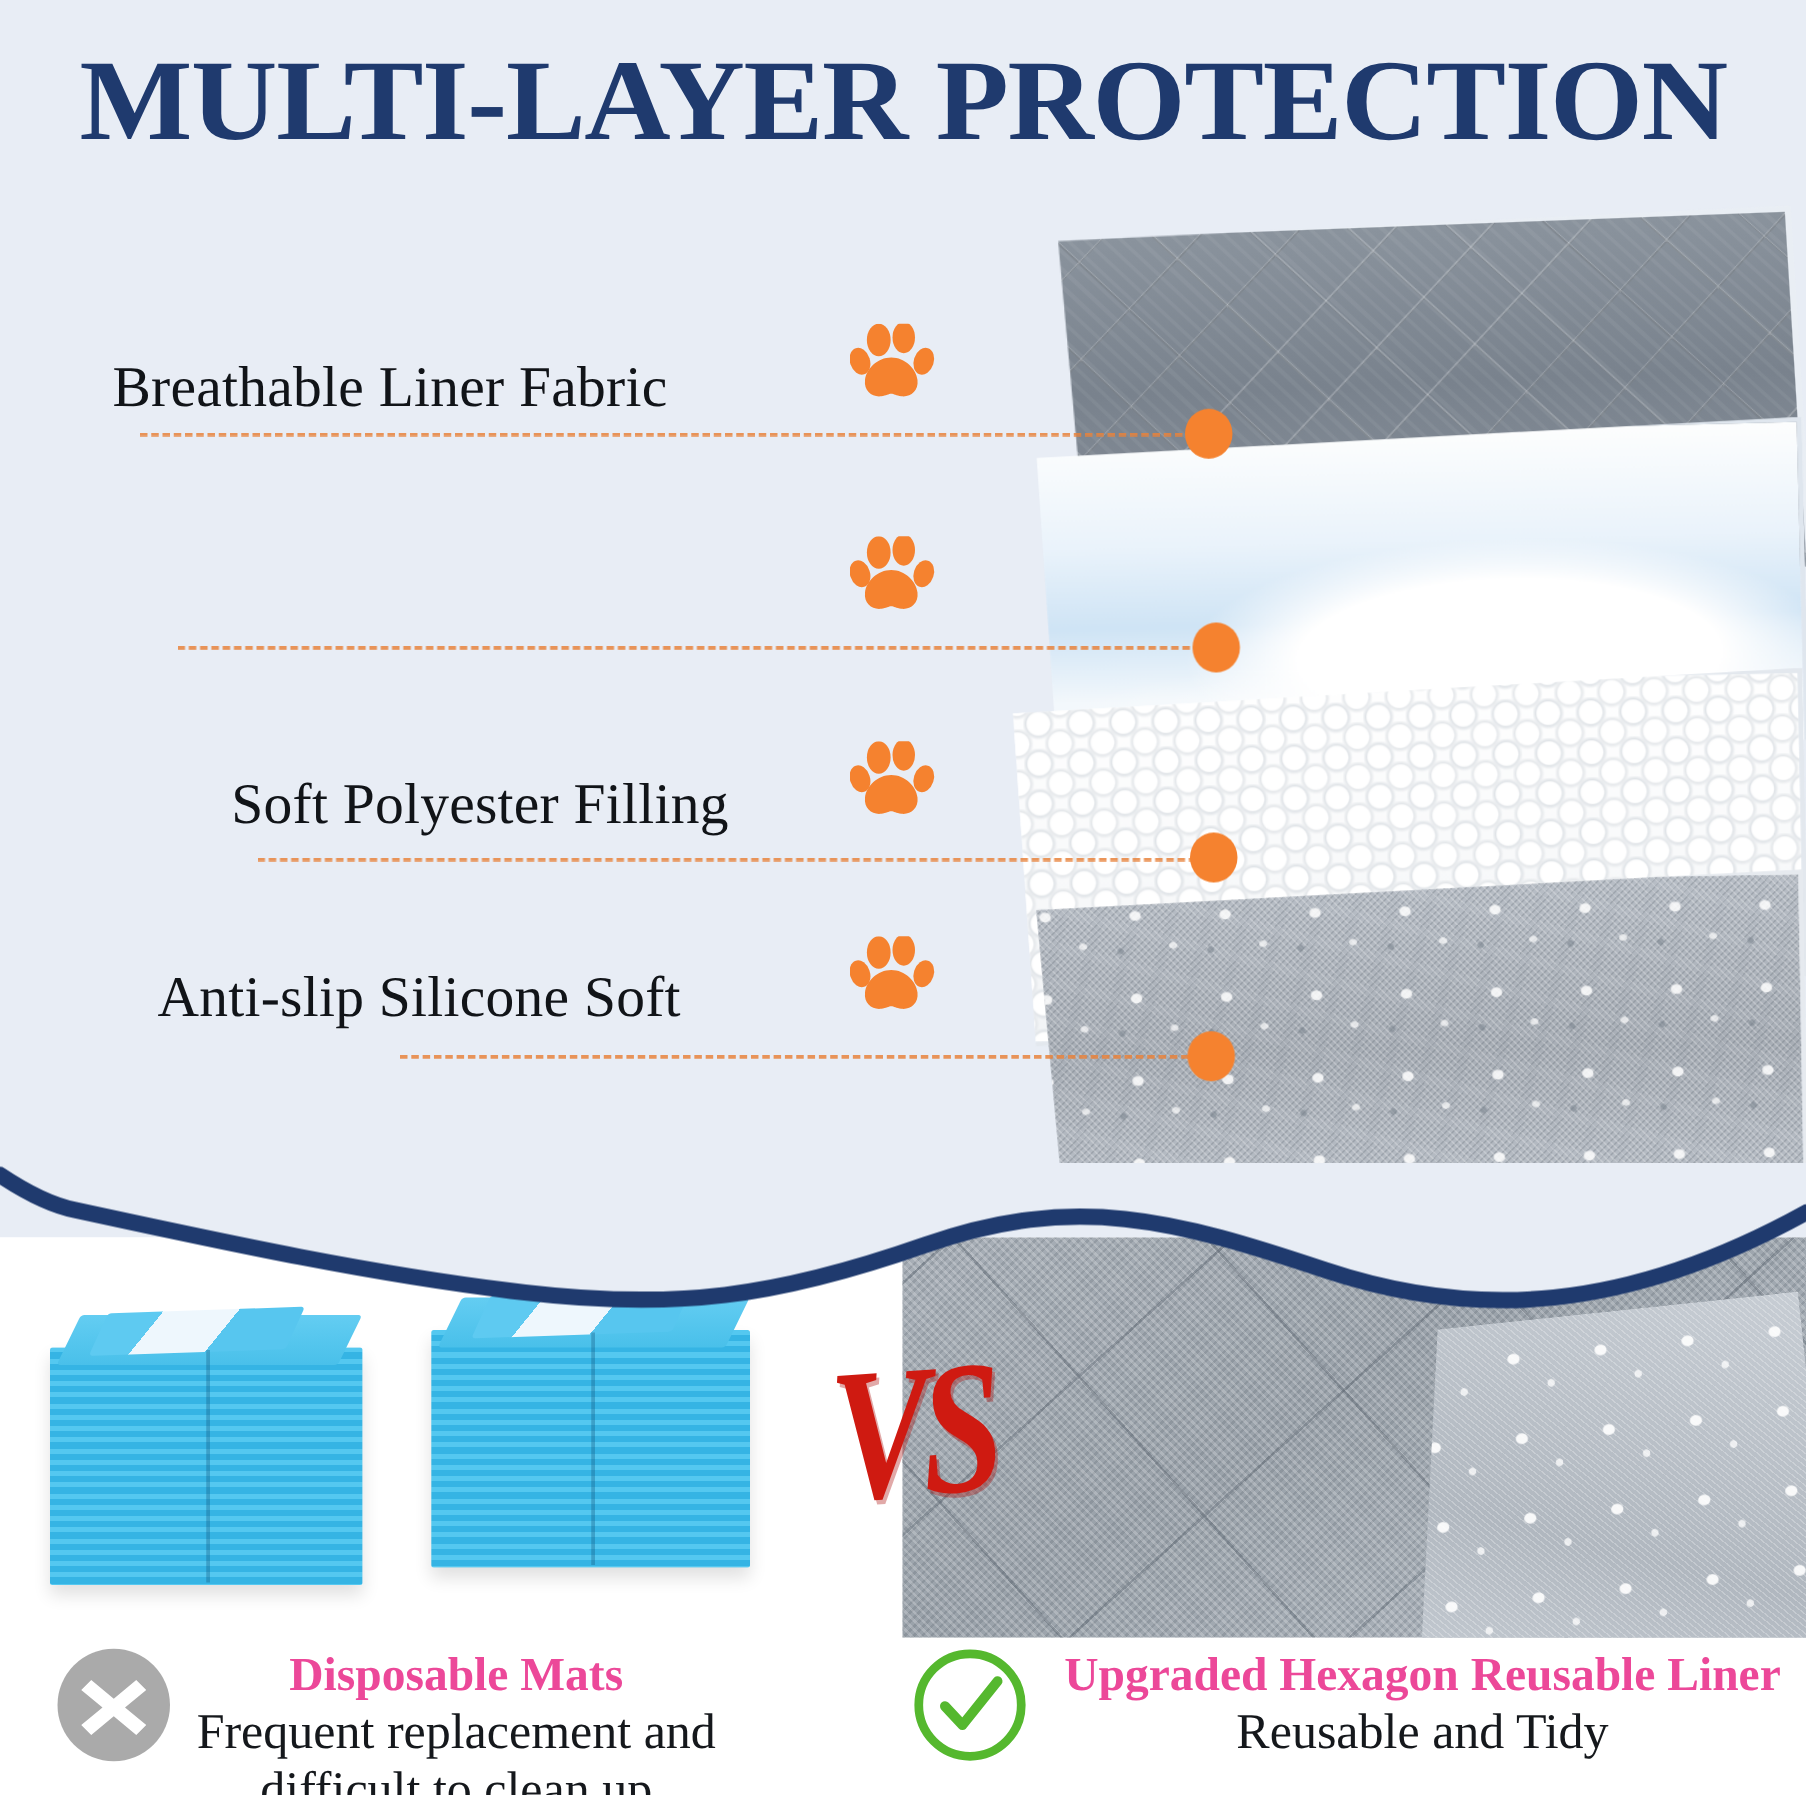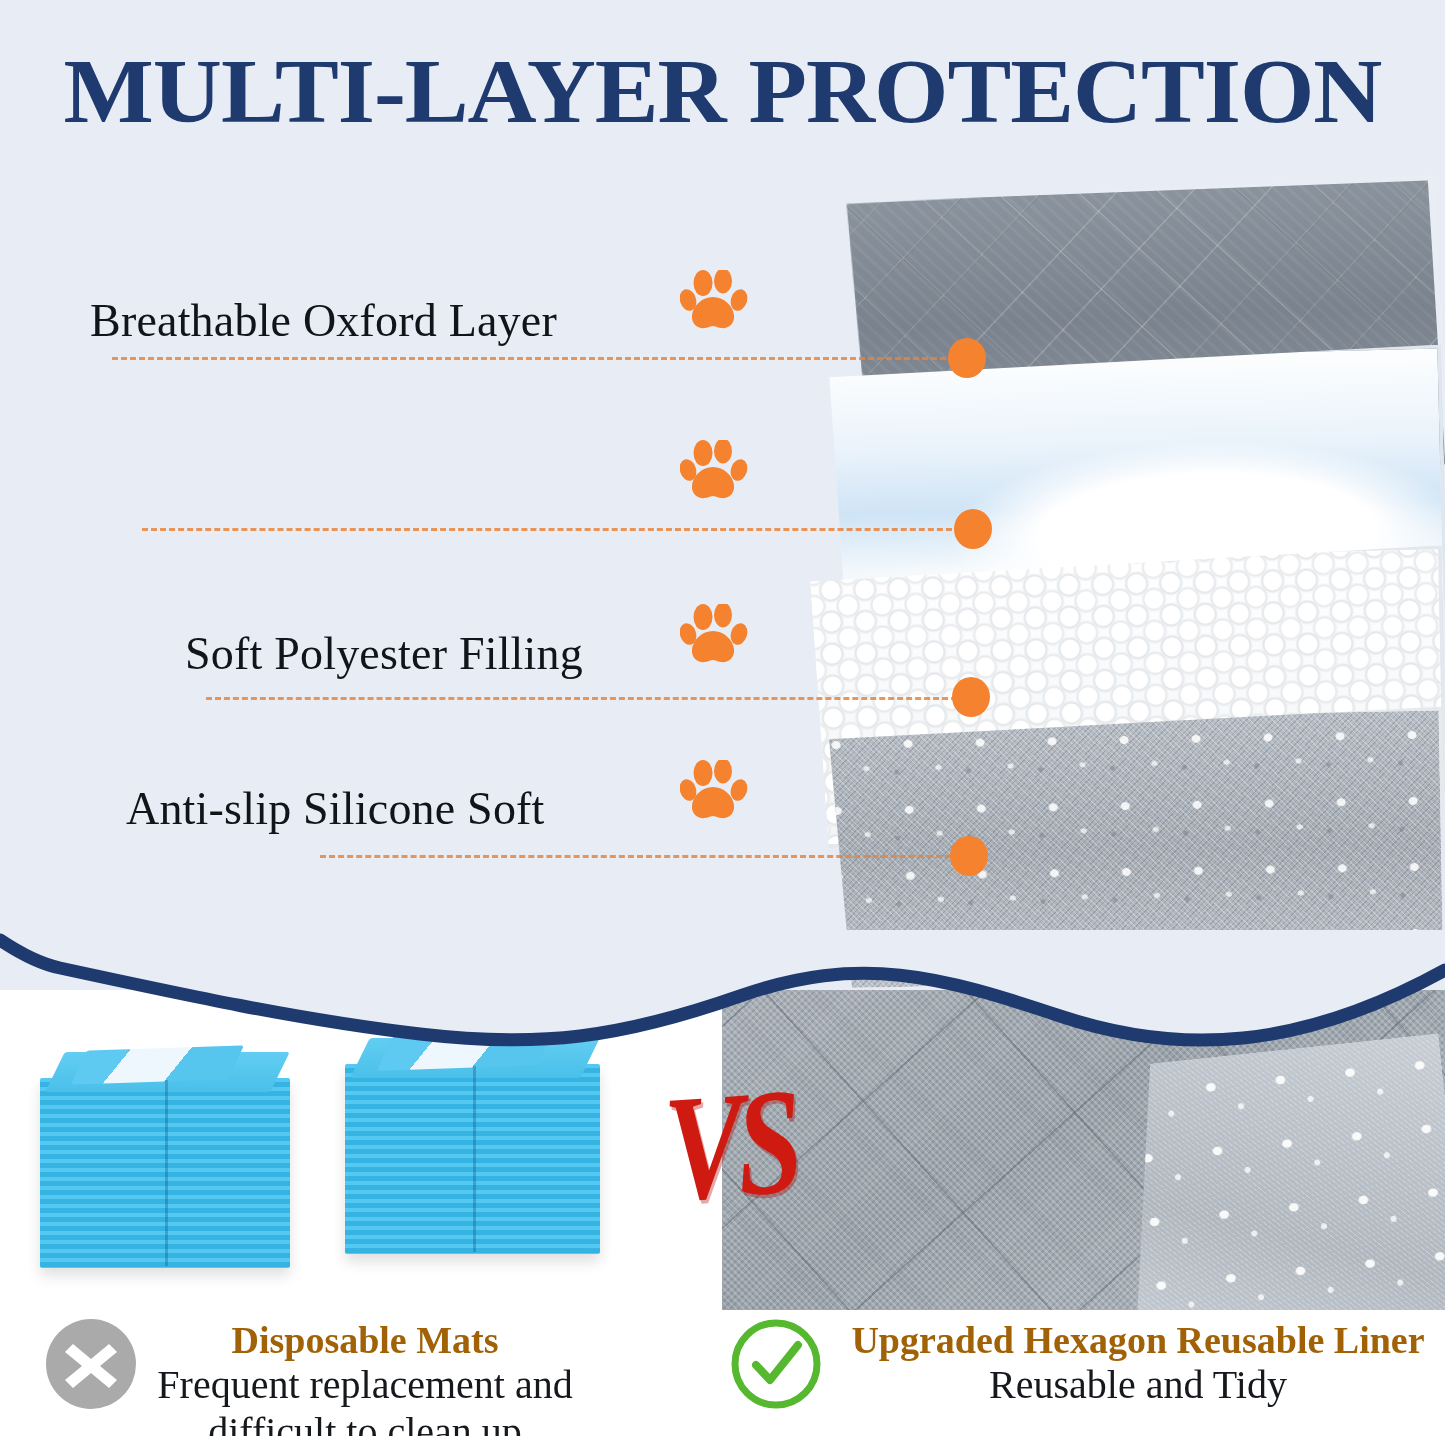--- a/index.html
+++ b/index.html
@@ -17,21 +17,21 @@
     font-family:"Liberation Serif", serif;
     font-weight:700;
     font-size:92px;
     letter-spacing:-1px;
     color:#1f3a6e;
     transform:scaleX(1.04);
     white-space:nowrap;
   }
 
   
-  .top-section{position:absolute;left:0;top:12px;width:1445px;height:1010px;overflow:hidden;}
+  .top-section{position:absolute;left:0;top:1px;width:1445px;height:1010px;overflow:hidden;}
 
   
   .layer{position:absolute;}
 
   
   .layer-oxford{
     left:843px;top:172px;width:600px;height:330px;
     background:
       repeating-linear-gradient(45deg, rgba(255,255,255,.22) 0 2px, rgba(0,0,0,0) 2px 56px),
       repeating-linear-gradient(-45deg, rgba(255,255,255,.22) 0 2px, rgba(0,0,0,0) 2px 56px),
@@ -182,21 +182,21 @@
     color:#cf1a11;
     letter-spacing:-8px;
     text-shadow:2px 3px 0 rgba(170,10,5,.35);
     transform:rotate(-4deg) scaleY(1.18) scaleX(.92);
   }
 
   
   .cap{position:absolute;text-align:center;}
   .cap .head{
     font-family:"Liberation Serif", serif;
-    font-weight:700;font-size:38px;color:#a16207;line-height:1.08;
+    font-weight:700;font-size:38px;color:#ec4899;line-height:1.08;
   }
   .cap .sub{
     font-family:"Liberation Serif", serif;
     font-size:40px;color:#15181c;line-height:1.12;margin-top:2px;
   }
   .badge{position:absolute;width:92px;height:92px;}
 </style>
 </head>
 <body>
 
@@ -204,21 +204,21 @@
 
   <div class="top-section">
 
     <div class="title">MULTI-LAYER PROTECTION</div>
 
     <div class="layer layer-oxford"></div>
     <div class="layer layer-pvc"></div>
     <div class="layer layer-poly"></div>
     <div class="layer layer-silicone"></div>
 
-    <div class="label" style="left:90px;top:282px;">Breathable Oxford Layer</div>
+    <div class="label" style="left:90px;top:282px;">Breathable Liner Fabric</div>
     <svg class="paw" style="left:680px;top:258px;" viewBox="0 0 70 66">
       <ellipse cx="23" cy="13" rx="9.5" ry="13" fill="#f5822f"></ellipse>
       <ellipse cx="43" cy="11" rx="9" ry="12.5" fill="#f5822f"></ellipse>
       <ellipse cx="8" cy="30" rx="8" ry="11" fill="#f5822f" transform="rotate(-18 8 30)"></ellipse>
       <ellipse cx="59" cy="30" rx="8" ry="11" fill="#f5822f" transform="rotate(18 59 30)"></ellipse>
       <path d="M33 27c11 0 20 9 21 18 1 9-6 14-13 13-4-.5-6-2-8-2s-4 1.5-8 2c-7 1-14-4-13-13 1-9 10-18 21-18z" fill="#f5822f"></path>
     </svg>
     <div class="dash" style="left:112px;top:345px;width:852px;"></div>
     <div class="dot" style="left:948px;top:326px;"></div>
 

